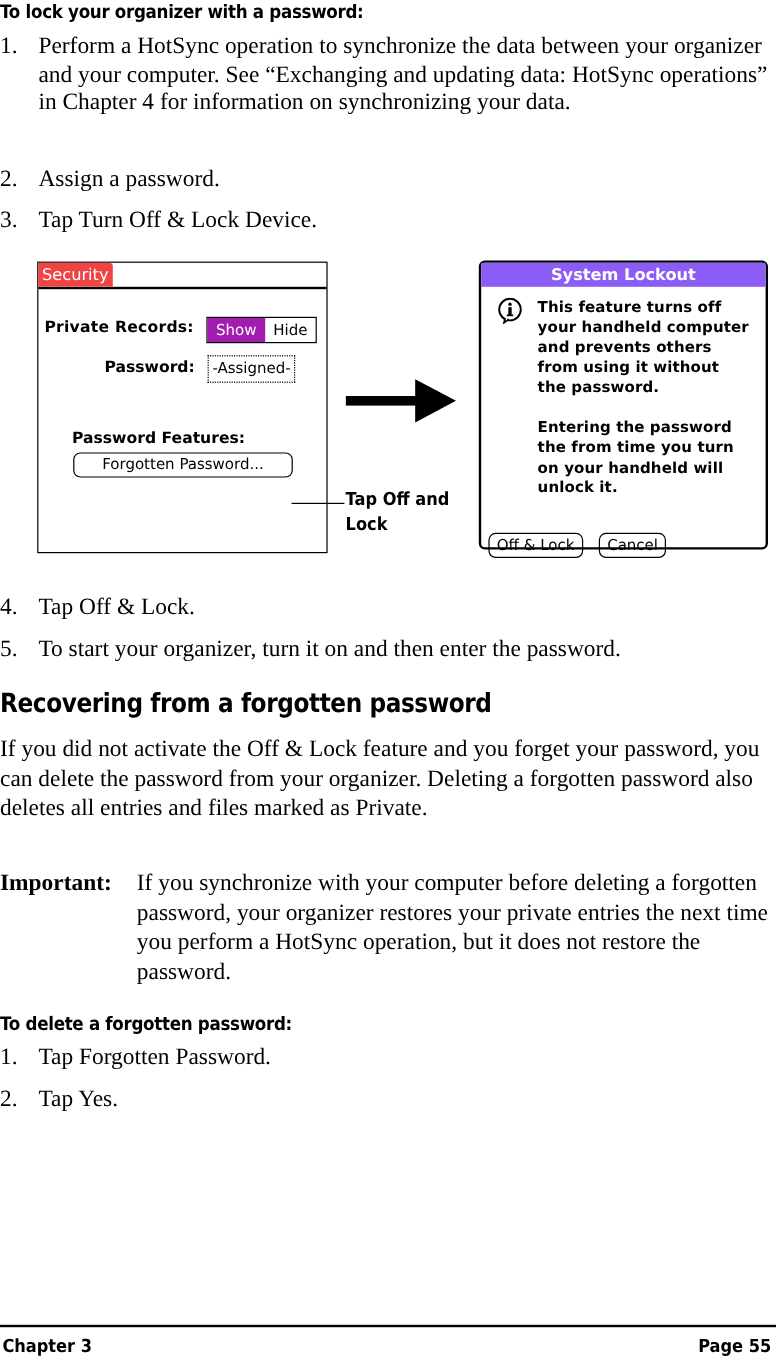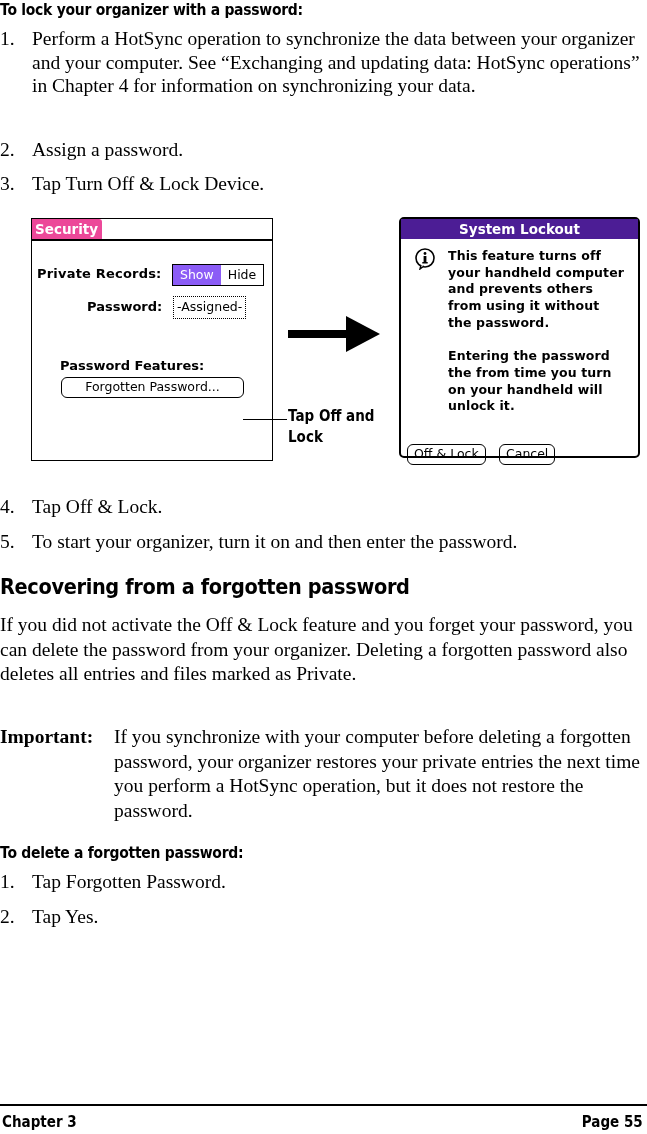--- a/index.html
+++ b/index.html
@@ -10,40 +10,40 @@
   .step .txt { margin-left: 32px; display: block; }
   .h2 { position: absolute; left: 0; top: 574px; font-family: "DejaVu Sans", sans-serif; font-weight: bold; font-size: 22px; letter-spacing: -0.4px; transform: scaleX(0.88); transform-origin: left; white-space: nowrap; }
   .para { position: absolute; left: 0; top: 613px; width: 640px; font-family: "Liberation Serif", serif; font-size: 19.5px; line-height: 24.5px; }
   .important { position: absolute; left: 0; top: 725px; width: 645px; font-family: "Liberation Serif", serif; font-size: 19.5px; line-height: 24.5px; }
   .important .lbl { position: absolute; left: 0; top: 0; font-weight: bold; }
   .important .body { margin-left: 114px; display: block; }
 
   
   .palm1 { position: absolute; left: 31px; top: 218px; width: 242px; height: 243px; border: 1.5px solid #000; box-sizing: border-box; font-family: "DejaVu Sans", sans-serif; }
   .palm1 .titlebar { position: absolute; left: 0; top: 0; width: 100%; height: 22px; border-bottom: 2px solid #000; box-sizing: border-box; }
-  .palm1 .titletab { position: absolute; left: 0; top: 0; height: 20px; background: #ec4899; color: #fff; font-weight: bold; font-size: 13.5px; line-height: 20px; padding: 0 4px 0 3px; border-top-right-radius: 3px; }
+  .palm1 .titletab { position: absolute; left: 0; top: 0; height: 20px; background: #ef4444; color: #fff; font-weight: normal; font-size: 13.5px; line-height: 20px; padding: 0 4px 0 3px; border-top-right-radius: 3px; }
   .palm1 .lbl-pr { position: absolute; left: 5px; top: 47px; font-weight: bold; font-size: 13px; letter-spacing: 0.2px; }
   .palm1 .seg { position: absolute; left: 140px; top: 45px; height: 22px; border: 1.5px solid #000; display: flex; box-sizing: border-box; font-size: 12.5px; }
   .palm1 .seg span { display: block; line-height: 19px; padding: 0 7px; }
-  .palm1 .seg .on { background: #8b5cf6; color: #fff; }
+  .palm1 .seg .on { background: #a21caf; color: #fff; }
   .palm1 .lbl-pw { position: absolute; left: 55px; top: 80px; font-weight: bold; font-size: 13px; }
   .palm1 .pwbox { position: absolute; left: 141px; top: 77px; height: 21px; padding: 0 3px; border: 1px dotted #000; font-size: 12.5px; line-height: 20px; }
   .palm1 .lbl-pf { position: absolute; left: 28px; top: 139px; font-weight: bold; font-size: 13px; }
   .palm1 .btn { position: absolute; left: 29px; width: 183px; height: 21px; border: 1.5px solid #000; border-radius: 6px; box-sizing: border-box; text-align: center; font-size: 12.5px; line-height: 18px; background: #fff; }
 
   
   .arrow { position: absolute; left: 288px; top: 314px; }
 
   
   .callout-line { position: absolute; left: 243px; top: 419px; width: 44px; height: 1px; background: #000; }
   .callout { position: absolute; left: 288px; top: 406px; font-family: "DejaVu Sans", sans-serif; font-weight: bold; font-size: 15px; line-height: 21px; transform: scaleX(0.9); transform-origin: left; white-space: nowrap; }
 
   
   .palm2 { position: absolute; left: 399px; top: 217px; width: 241px; height: 241px; border: 2.5px solid #000; border-radius: 5px; box-sizing: border-box; font-family: "DejaVu Sans", sans-serif; background: #fff; }
-  .palm2 .title { position: absolute; left: 0; top: 0; width: 100%; height: 20px; background: #4c1d95; color: #fff; text-align: center; font-weight: bold; font-size: 13.5px; line-height: 20px; }
+  .palm2 .title { position: absolute; left: 0; top: 0; width: 100%; height: 20px; background: #8b5cf6; color: #fff; text-align: center; font-weight: bold; font-size: 13.5px; line-height: 20px; }
   .palm2 .info { position: absolute; left: 13px; top: 29px; width: 22px; height: 22px; }
   .palm2 .msg { position: absolute; left: 47px; top: 29px; width: 190px; font-weight: bold; font-size: 12.5px; line-height: 16.7px; letter-spacing: 0.1px; white-space: nowrap; }
   .palm2 .btn { position: absolute; top: 209px; height: 21px; border: 1.5px solid #000; border-radius: 6px; box-sizing: border-box; text-align: center; font-size: 12.5px; line-height: 18px; padding: 0 6px; margin-top: 16px; }
 
   
   .footer-rule { position: absolute; left: 0; top: 1104px; width: 647px; height: 1.5px; background: #000; }
   .footer-left { position: absolute; left: 2px; top: 1113px; font-family: "DejaVu Sans", sans-serif; font-weight: bold; font-size: 15px; transform: scaleX(0.9); transform-origin: left; }
   .footer-right { position: absolute; right: 4px; top: 1113px; font-family: "DejaVu Sans", sans-serif; font-weight: bold; font-size: 15px; transform: scaleX(0.9); transform-origin: right; }
 </style>
 </head>

